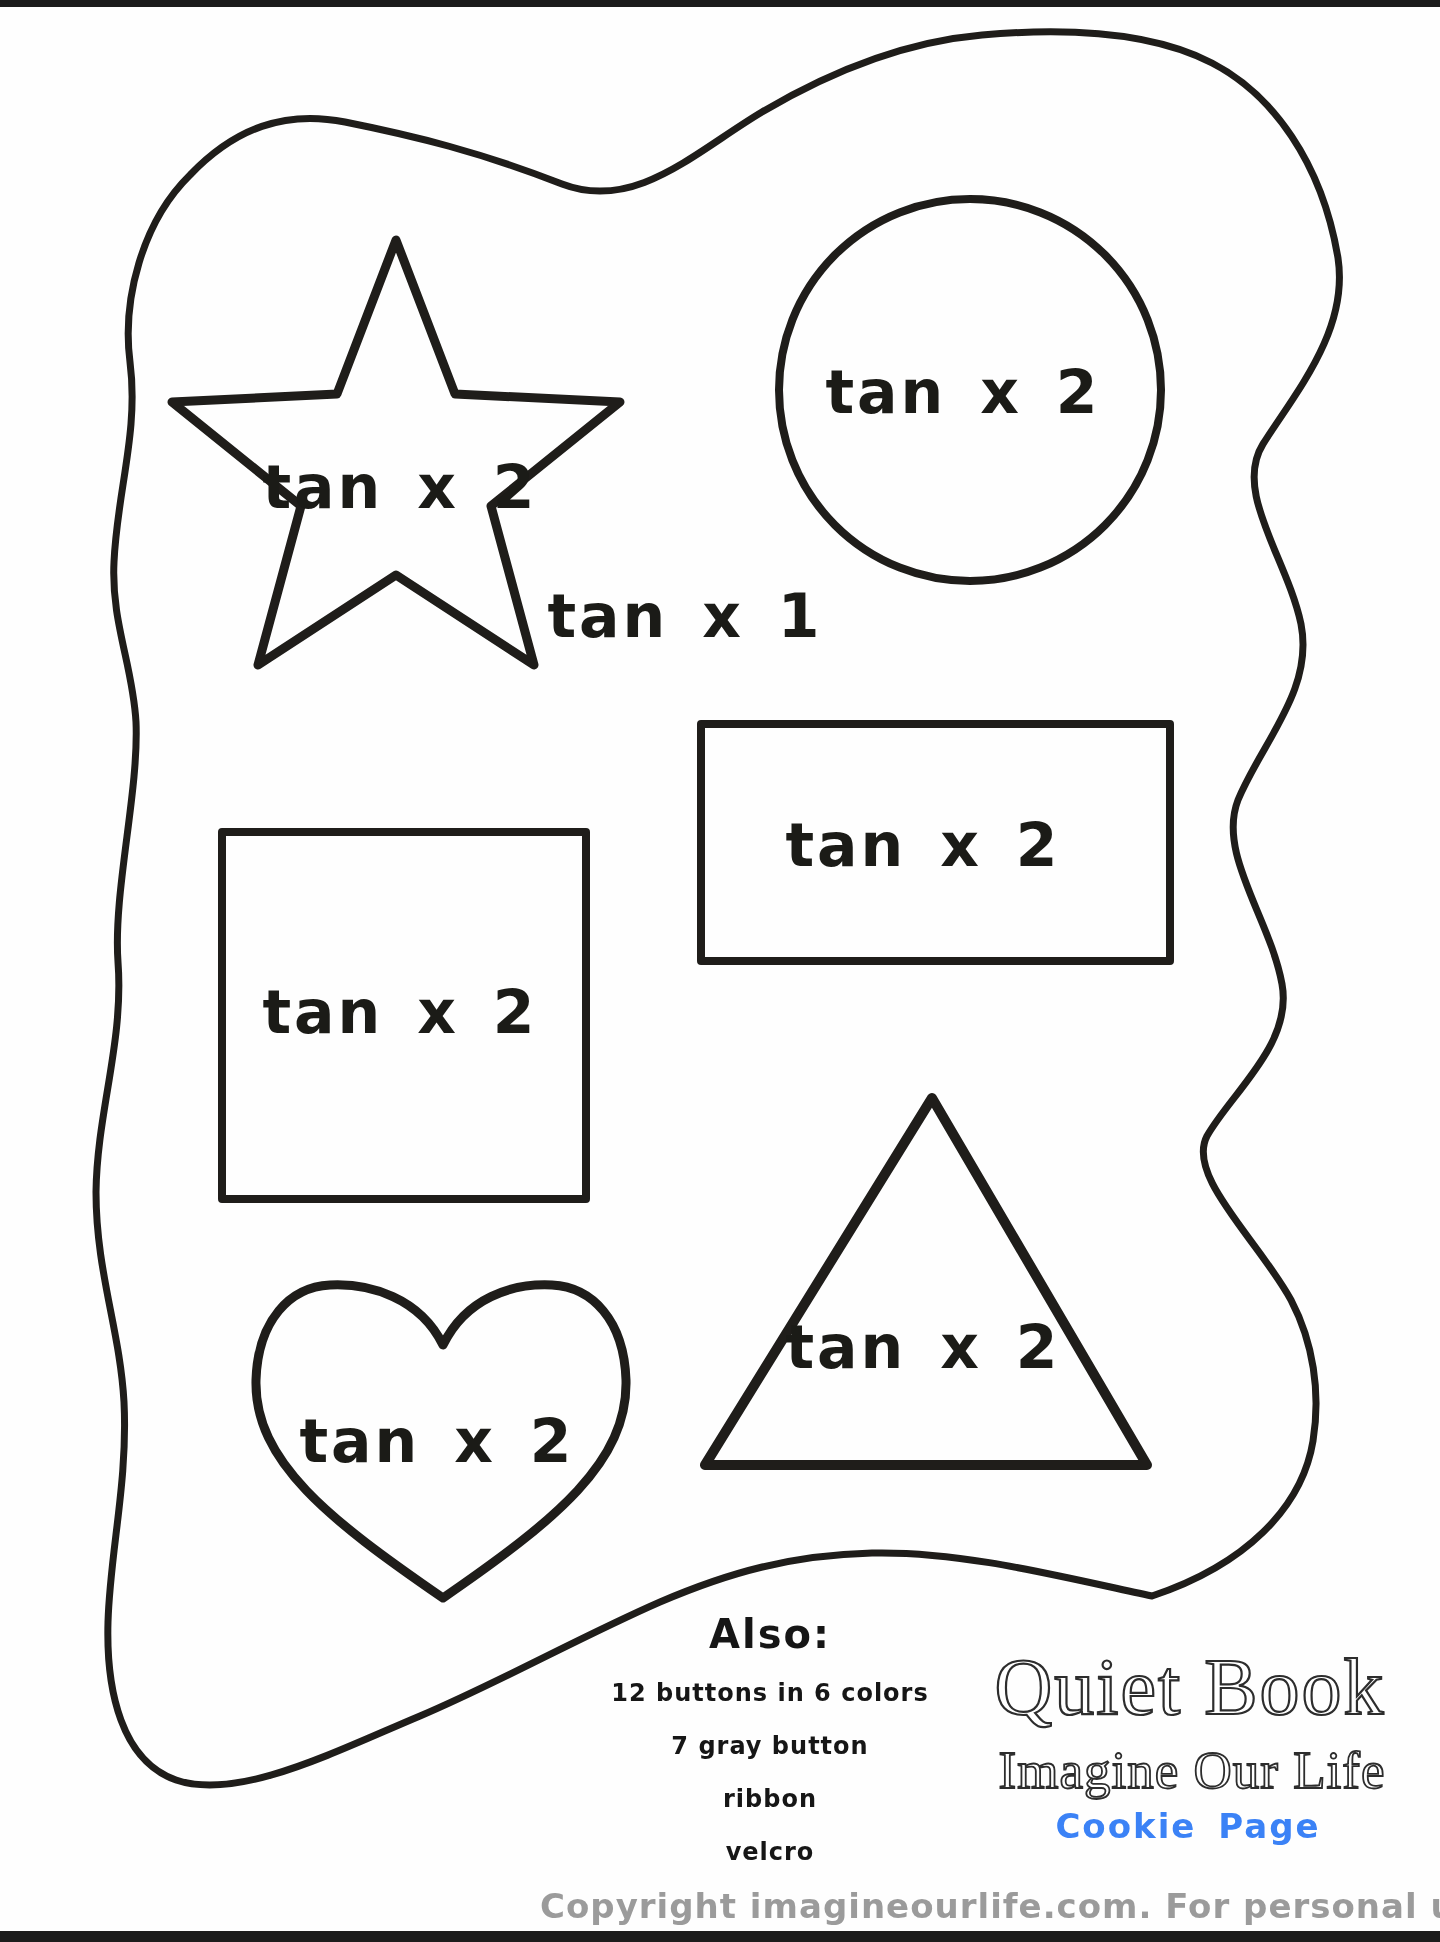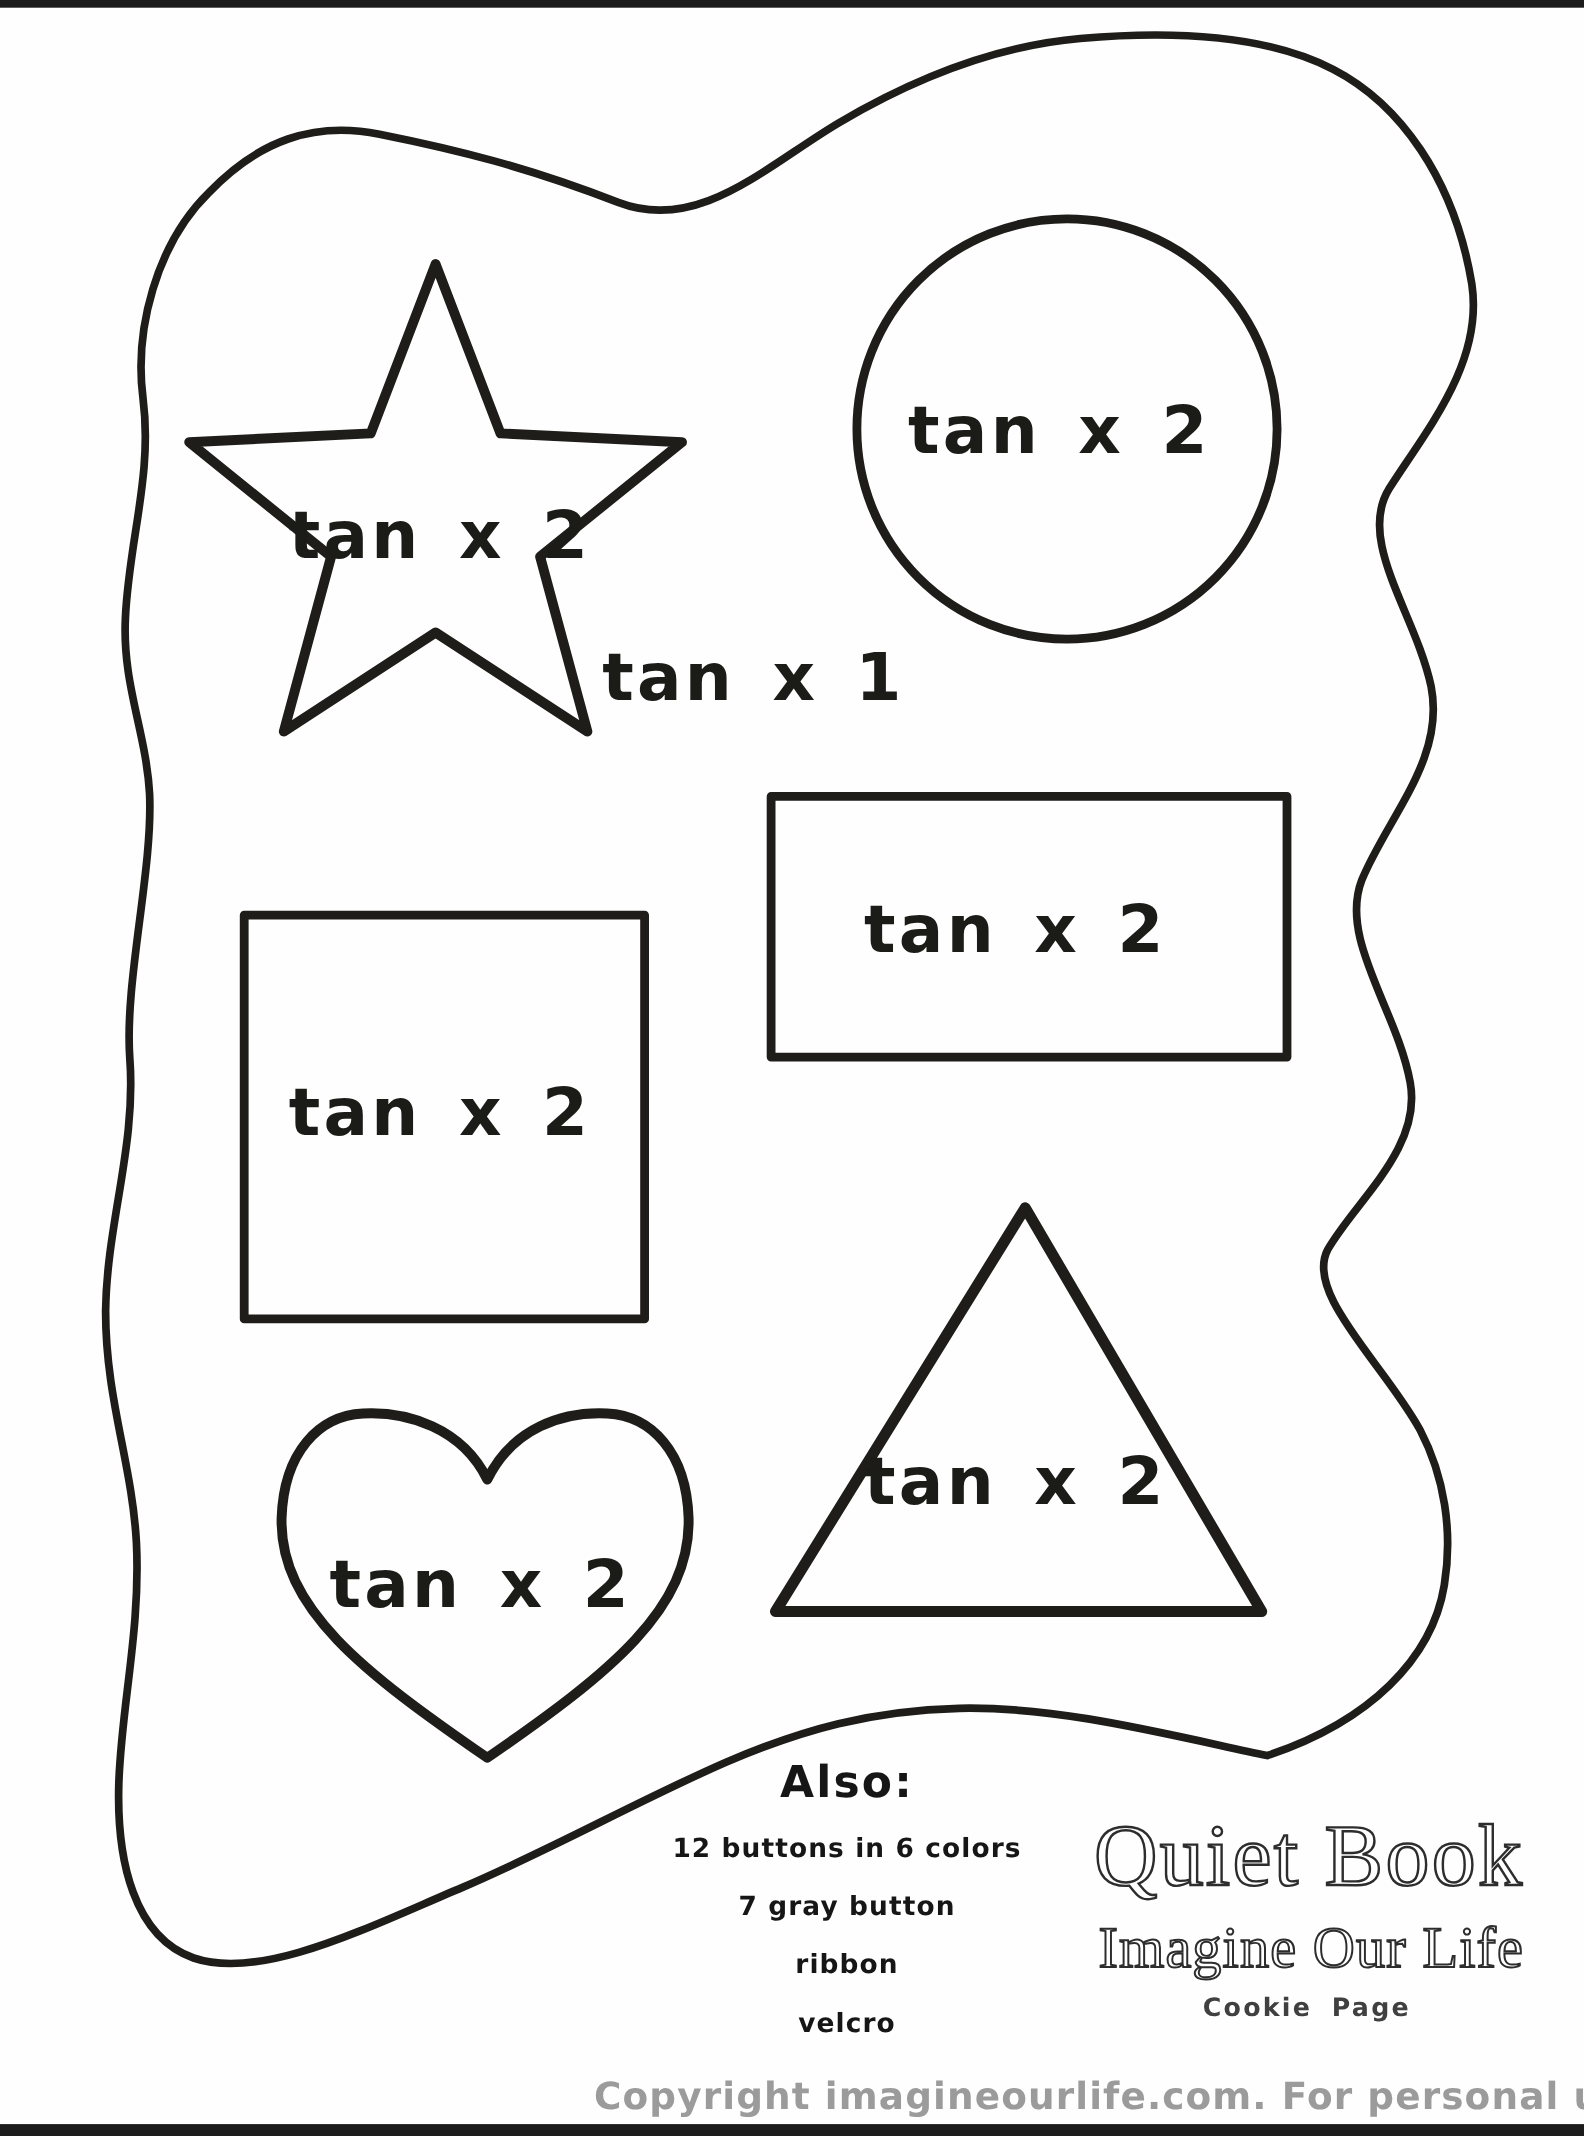--- a/index.html
+++ b/index.html
@@ -21,37 +21,37 @@
     transform:translate(-50%,-50%);
     white-space:nowrap;
     font-size:60px;font-weight:600;
     letter-spacing:3px;word-spacing:10px;
     color:#1b1b17;
   }
   .also-block{
     position:absolute;left:552px;top:1598px;width:436px;
     text-align:center;color:#161616;
   }
-  .also-heading{font-size:40px;font-weight:700;letter-spacing:2px;margin-bottom:10px;}
+  .also-heading{font-size:40px;font-weight:700;letter-spacing:2px;margin-bottom:10px;margin-top:13px;}
   .also-item{font-size:24px;font-weight:600;letter-spacing:1px;line-height:53px;}
   .logo-main{
     font-family:"Liberation Serif", serif;
     font-size:80px;letter-spacing:2px;
     fill:#ffffff;stroke:#2d2d2d;stroke-width:2.2;
   }
   .logo-sub{
     font-family:"Liberation Serif", serif;
     font-size:53px;letter-spacing:1px;
     fill:#ffffff;stroke:#2d2d2d;stroke-width:1.8;
   }
   .cookie-page{
     position:absolute;left:1188px;top:1826px;
     transform:translate(-50%,-50%);
-    font-size:23px;font-weight:700;letter-spacing:2px;word-spacing:8px;
-    white-space:nowrap;color:#404040;
+    font-size:34px;font-weight:700;letter-spacing:2px;word-spacing:8px;
+    white-space:nowrap;color:#3b82f6;
   }
   .copyright{
     position:absolute;left:540px;top:1886px;width:882px;
     text-align:center;
     font-size:34px;font-weight:600;letter-spacing:1px;
     color:#9b9b9b;white-space:nowrap;
   }
 </style>
 </head>
 <body>

